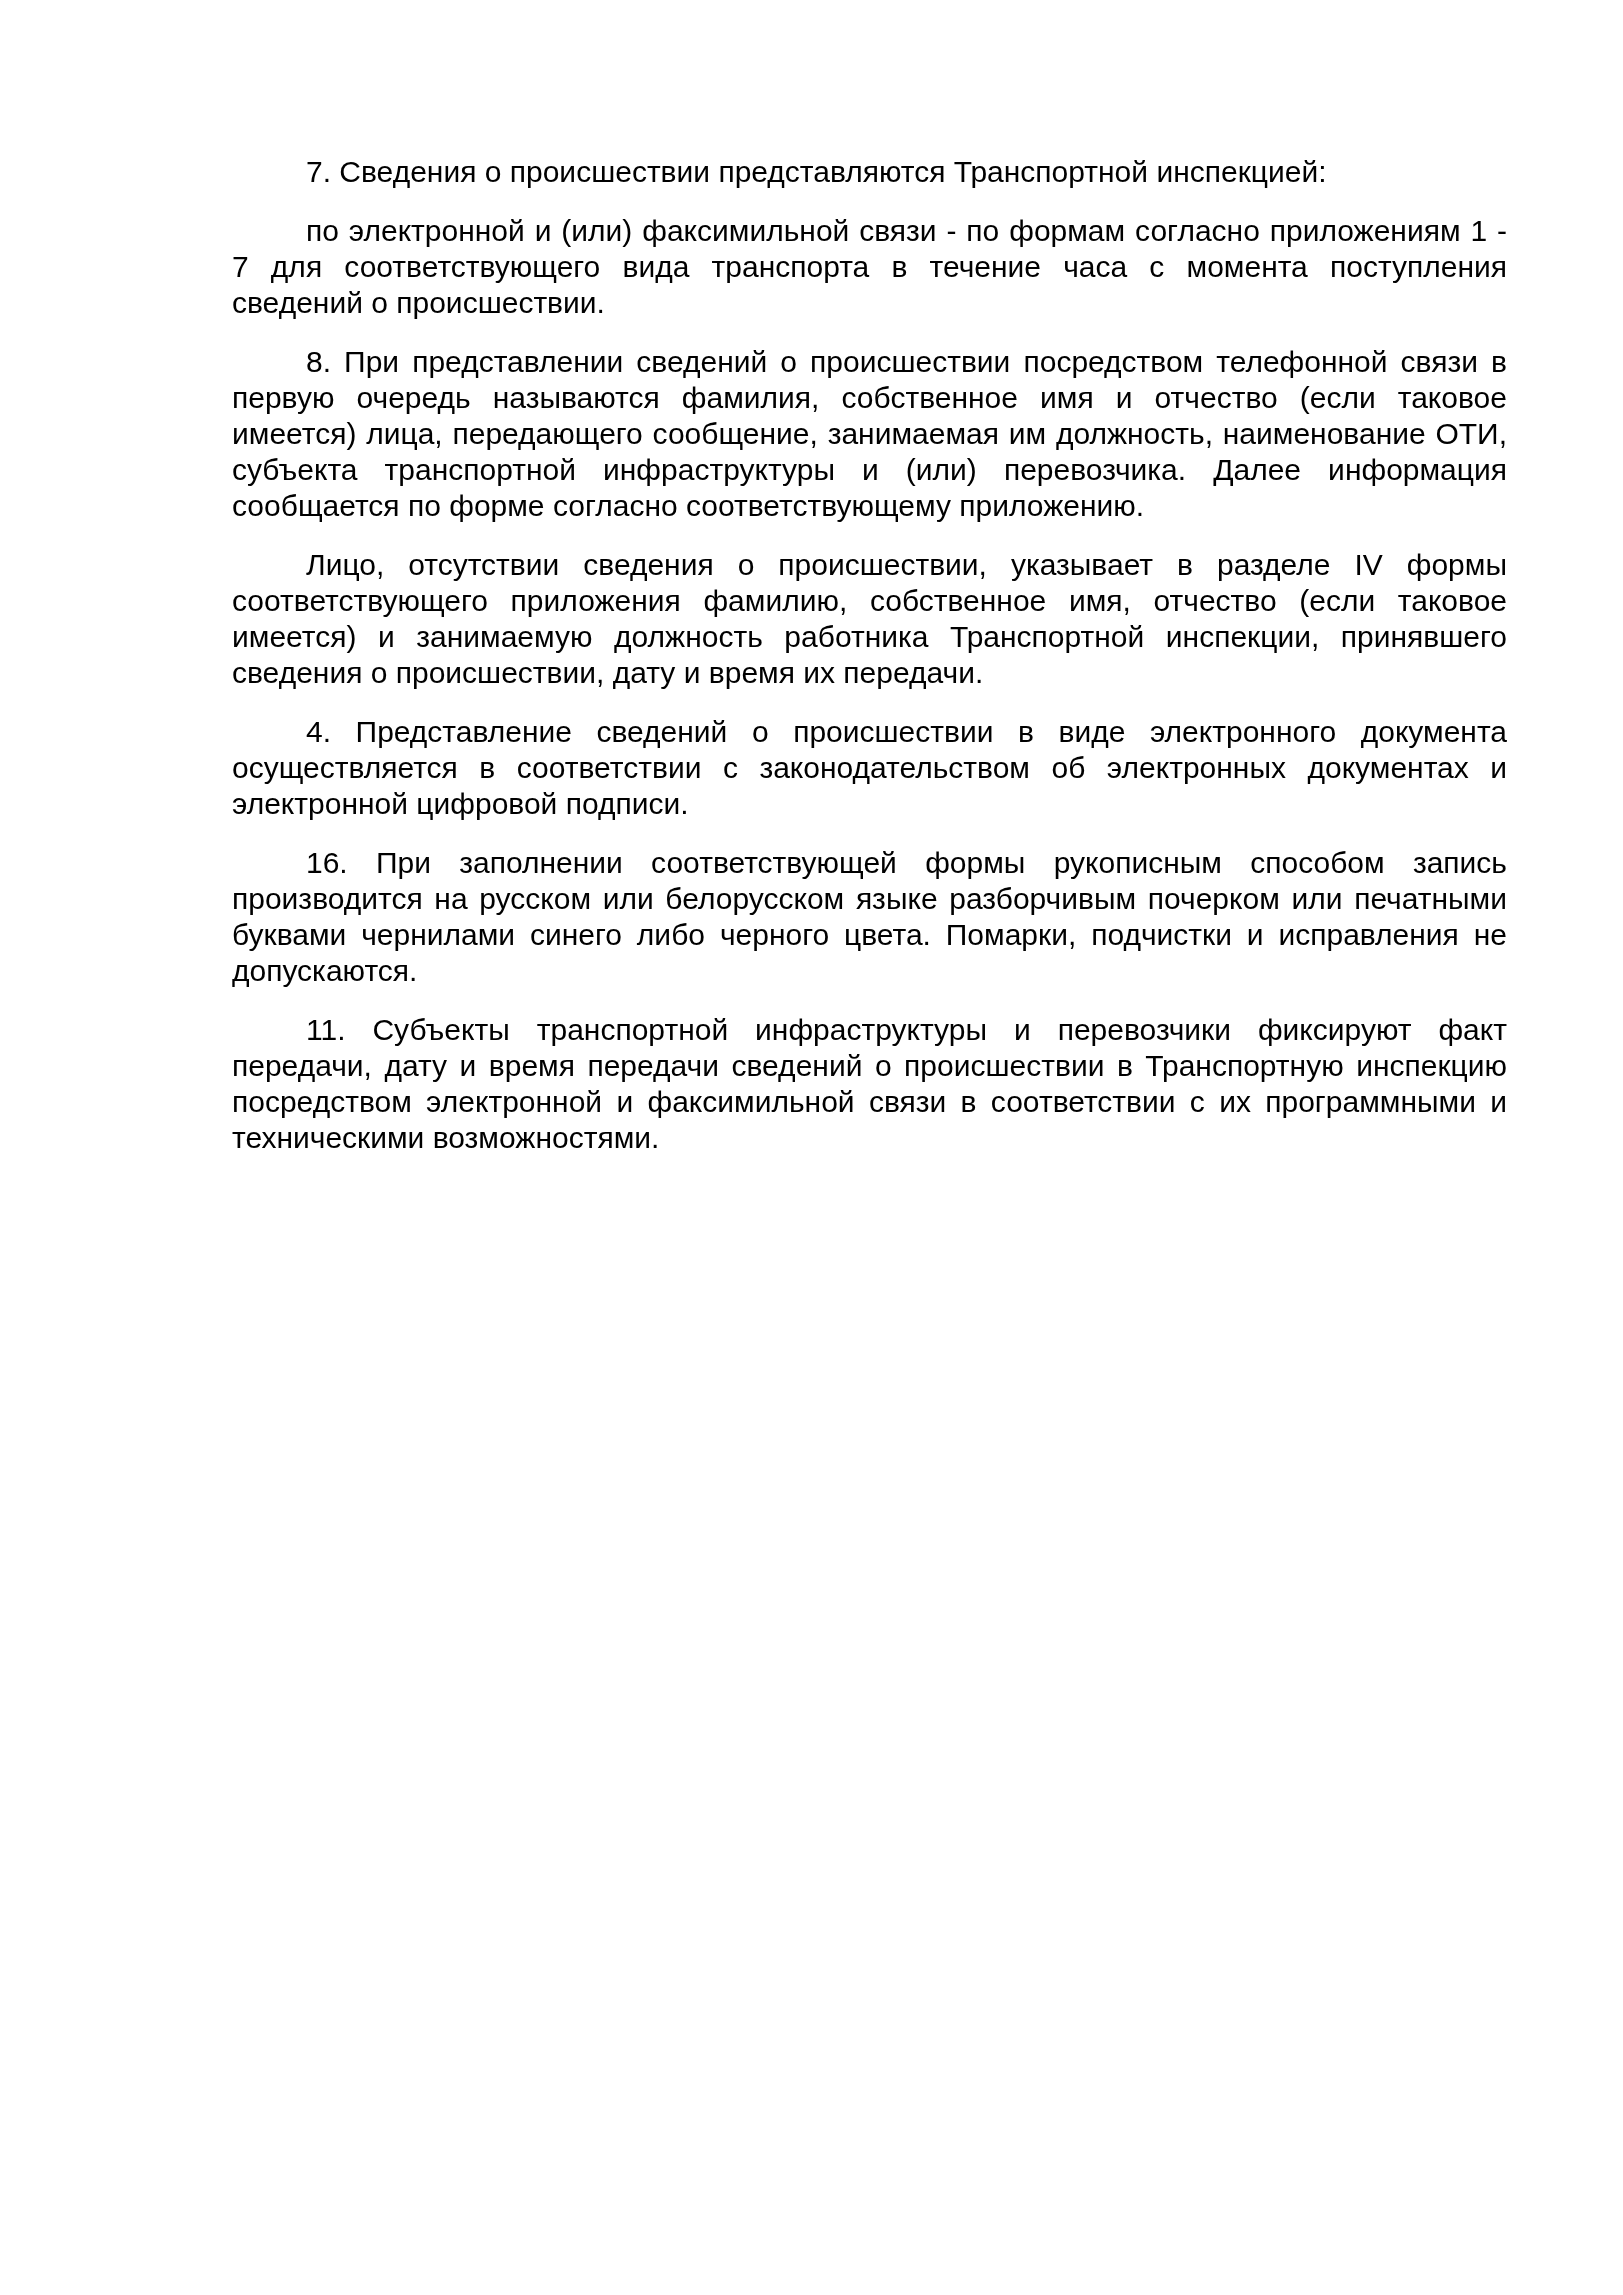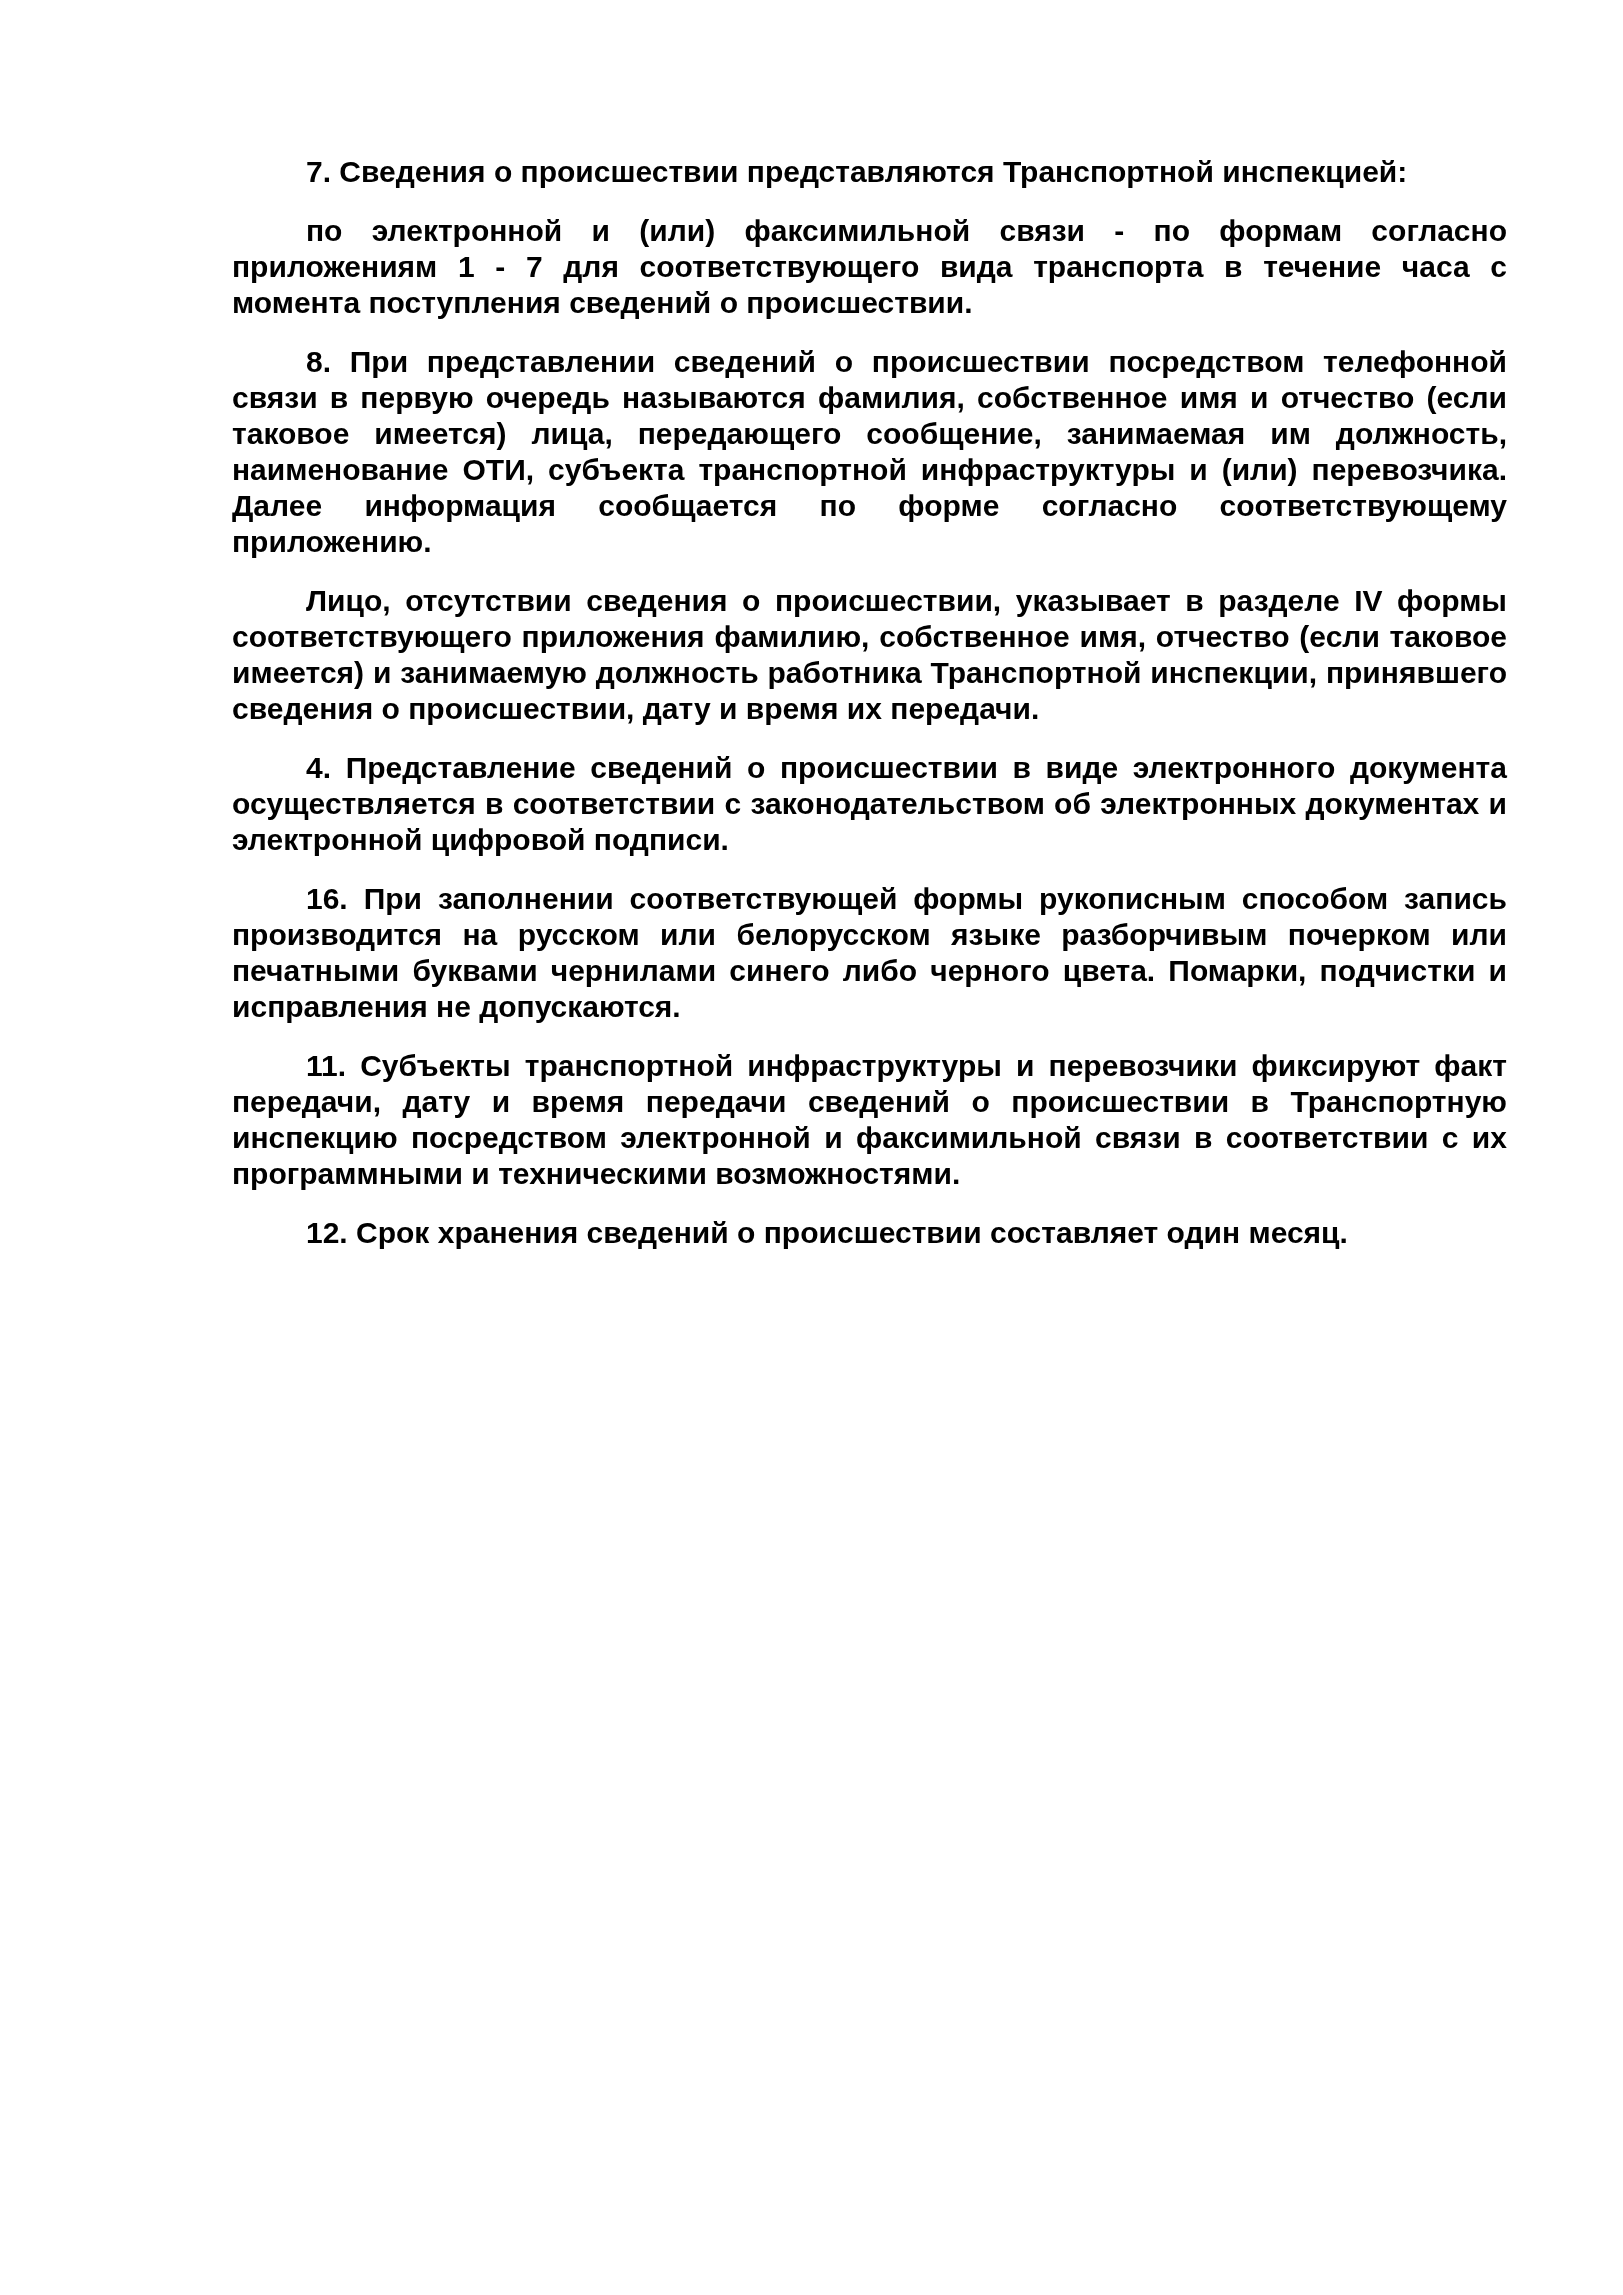--- a/index.html
+++ b/index.html
@@ -26,34 +26,32 @@
     .content p {
       margin: 0 0 23px 0;
       padding: 0;
       font-size: 30px;
       line-height: 36px;
       text-align: justify;
       text-align-last: left;
       text-indent: 74px;
       color: #000000;
       word-spacing: normal;
-      font-weight: bold;
     }
     .content p:last-child {
       margin-bottom: 0;
     }
   </style>
 </head>
 <body>
 
 <div class="page">
   <div class="content">
     <p>7. Сведения о происшествии представляются Транспортной инспекцией:</p>
     <p>по электронной и (или) факсимильной связи - по формам согласно приложениям 1 - 7 для соответствующего вида транспорта в течение часа с момента поступления сведений о происшествии.</p>
     <p>8. При представлении сведений о происшествии посредством телефонной связи в первую очередь называются фамилия, собственное имя и отчество (если таковое имеется) лица, передающего сообщение, занимаемая им должность, наименование ОТИ, субъекта транспортной инфраструктуры и (или) перевозчика. Далее информация сообщается по форме согласно соответствующему приложению.</p>
     <p>Лицо, отсутствии сведения о происшествии, указывает в разделе IV формы соответствующего приложения фамилию, собственное имя, отчество (если таковое имеется) и занимаемую должность работника Транспортной инспекции, принявшего сведения о происшествии, дату и время их передачи.</p>
     <p>4. Представление сведений о происшествии в виде электронного документа осуществляется в соответствии с законодательством об электронных документах и электронной цифровой подписи.</p>
     <p>16. При заполнении соответствующей формы рукописным способом запись производится на русском или белорусском языке разборчивым почерком или печатными буквами чернилами синего либо черного цвета. Помарки, подчистки и исправления не допускаются.</p>
     <p>11. Субъекты транспортной инфраструктуры и перевозчики фиксируют факт передачи, дату и время передачи сведений о происшествии в Транспортную инспекцию посредством электронной и факсимильной связи в соответствии с их программными и техническими возможностями.</p>
-    <p>12. Срок хранения сведений о происшествии составляет один месяц.</p>
   </div>
 </div>
 
 
 </body></html>

